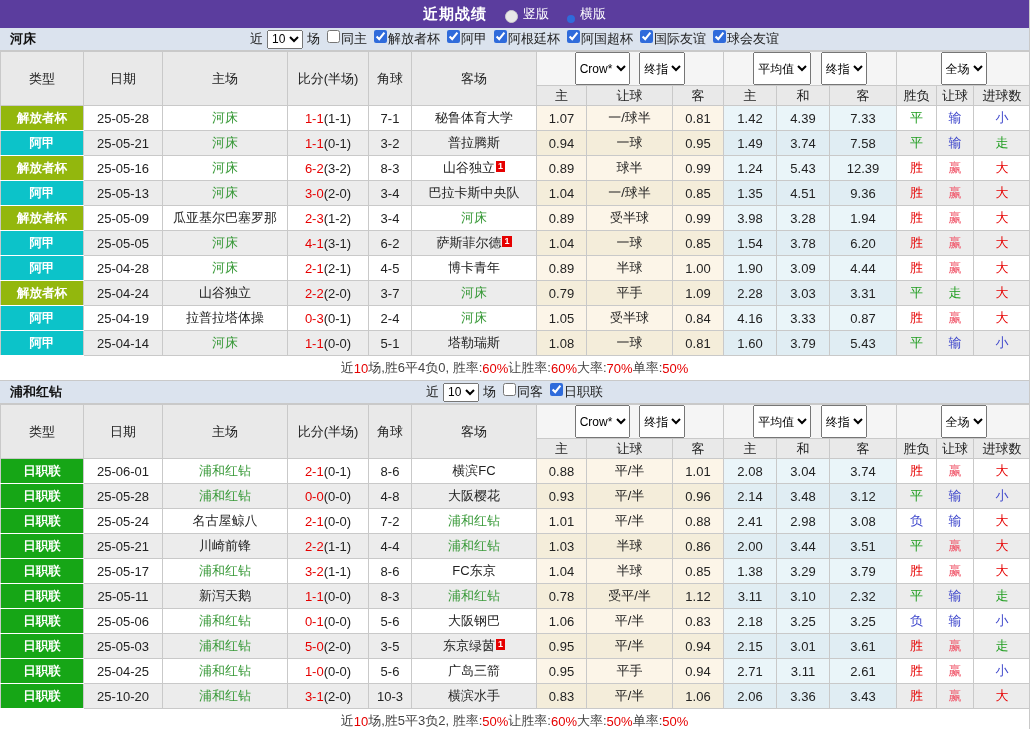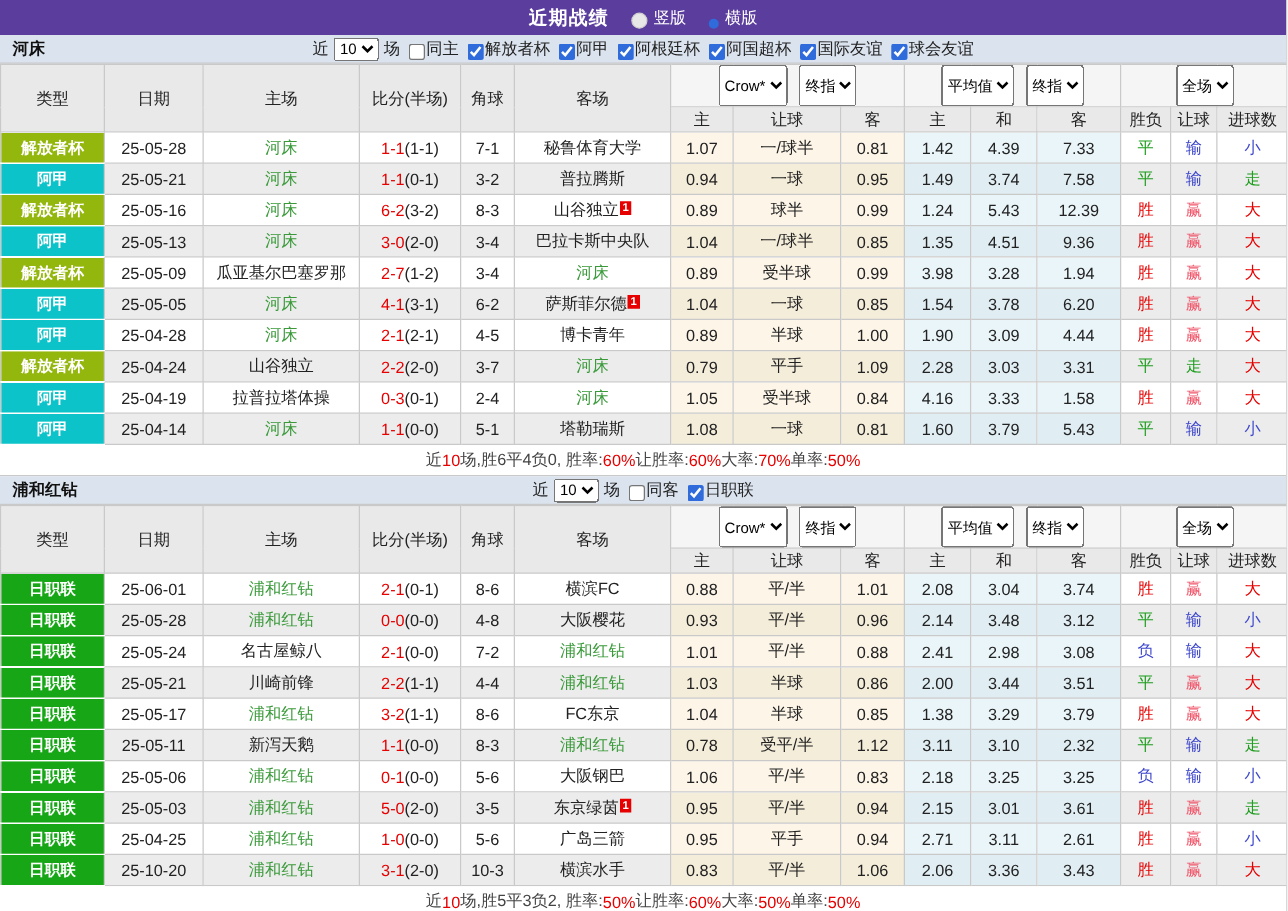--- a/index.html
+++ b/index.html
@@ -25,21 +25,21 @@
   .r-off{width:13px;height:13px;background:#e8e8e8;border:1px solid #cfcfcf}
   .r-on{width:7px;height:7px;background:#fff;border:4px solid var(--radio_blue)}
 
   
   .filterbar{height:23px;background:var(--filterbar_bg);position:relative;
     display:flex;align-items:center;justify-content:center;font-size:13px;
     border-bottom:1px solid var(--border_gray)}
   .filterbar .team{position:absolute;left:10px;font-weight:bold;font-size:13px;color:#111}
   .filterbar select{font-size:12px;margin:0 4px;height:19px}
   .checks{display:inline-flex;align-items:center}
-  .checks label{display:inline-flex;align-items:flex-end;cursor:pointer}
+  .checks label{display:inline-flex;align-items:flex-start;cursor:pointer}
   input[type=checkbox]{width:13px;height:13px;margin:0 1px 0 7px;accent-color:var(--radio_blue)}
 
   
   table{border-collapse:collapse;table-layout:fixed;width:1030px;font-size:13px}
   th,td{border:1px solid var(--border_gray);text-align:center;padding:0;
         white-space:nowrap;overflow:hidden}
   thead th{background:var(--header_bg);font-weight:normal;font-size:13px;height:20px}
   thead tr.dd-row th.dd-cell{background:var(--ddrow_bg)}
   thead select{font-size:12px;height:33px;margin:0 3px;vertical-align:middle}
   tbody td{height:25px}
@@ -211,21 +211,21 @@
             <td class="avg">4.51</td>
             <td class="avg">9.36</td>
             <td class="c-red">胜</td>
             <td class="c-win">赢</td>
             <td class="c-red">大</td>
           </tr>
           <tr>
             <td class="type" style="background: rgb(147, 183, 13);">解放者杯</td>
             <td>25-05-09</td>
             <td><span>瓜亚基尔巴塞罗那</span></td>
-            <td><span class="ft">2-7</span><span class="ht">(1-2)</span></td>
+            <td><span class="ft">2-3</span><span class="ht">(1-2)</span></td>
             <td>3-4</td>
             <td><span class="focus-team">河床</span></td>
             <td class="odds">0.89</td>
             <td class="odds">受半球</td>
             <td class="odds">0.99</td>
             <td class="avg">3.98</td>
             <td class="avg">3.28</td>
             <td class="avg">1.94</td>
             <td class="c-red">胜</td>
             <td class="c-win">赢</td>
@@ -287,21 +287,21 @@
             <td>25-04-19</td>
             <td><span>拉普拉塔体操</span></td>
             <td><span class="ft">0-3</span><span class="ht">(0-1)</span></td>
             <td>2-4</td>
             <td><span class="focus-team">河床</span></td>
             <td class="odds">1.05</td>
             <td class="odds">受半球</td>
             <td class="odds">0.84</td>
             <td class="avg">4.16</td>
             <td class="avg">3.33</td>
-            <td class="avg">1.58</td>
+            <td class="avg">0.87</td>
             <td class="c-red">胜</td>
             <td class="c-win">赢</td>
             <td class="c-red">大</td>
           </tr>
           <tr>
             <td class="type" style="background: rgb(12, 195, 201);">阿甲</td>
             <td>25-04-14</td>
             <td><span class="focus-team">河床</span></td>
             <td><span class="ft">1-1</span><span class="ht">(0-0)</span></td>
             <td>5-1</td>

